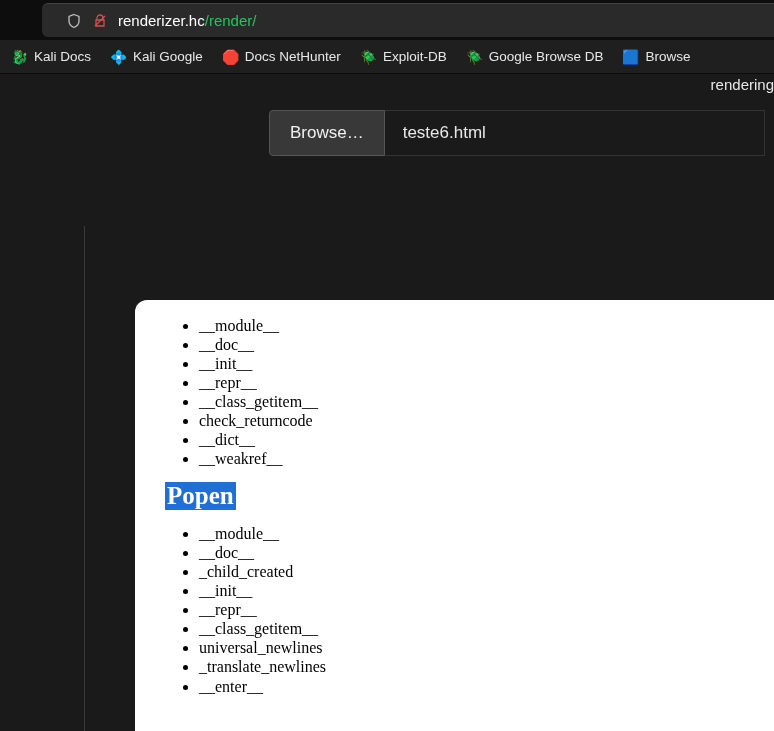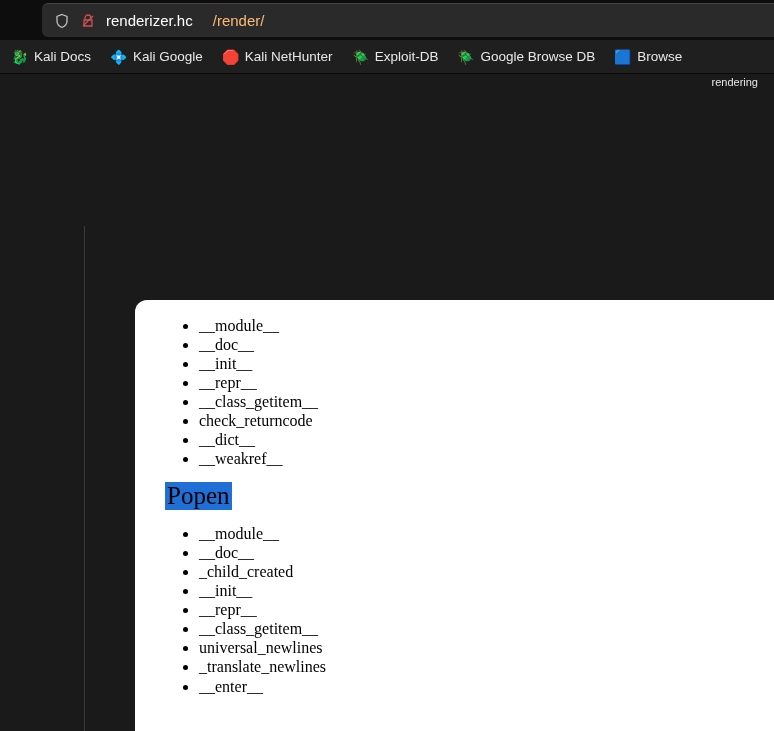--- a/index.html
+++ b/index.html
@@ -22,40 +22,39 @@
       align-items: center;
     }
     .url-bar {
       background: #2a2a2a;
       border-radius: 6px 0 0 6px;
       margin-left: 42px;
       height: 34px;
       flex: 1;
       display: flex;
       align-items: center;
-      padding: 0 12px;
+      padding: 0 24px;
       gap: 10px;
       border-top: 1px solid #444;
     }
     .shield-icon, .lock-icon {
       display: flex;
       align-items: center;
       justify-content: center;
     }
     .url-text {
       color: #c0c0c0;
       font-size: 15px;
       display: flex;
     }
     .url-domain {
       color: #ffffff;
     }
     .url-path {
-      color: #fdba74;
-      margin-left: 20px;
+      color: #22c55e;
     }
     .bookmarks-bar {
       background: #1f1f1f;
       height: 34px;
       display: flex;
       align-items: center;
       padding: 0 4px;
       gap: 4px;
       border-bottom: 1px solid #0a0a0a;
     }
@@ -77,24 +76,24 @@
       justify-content: center;
       font-size: 14px;
     }
     .page-area {
       background: #1a1a1a;
       position: relative;
       height: calc(731px - 74px);
     }
     .top-truncated-text {
       position: absolute;
-      right: 16px;
+      right: 0;
       top: 2px;
       color: #e8e8e8;
-      font-size: 11px;
+      font-size: 15px;
     }
     .upload-row {
       position: absolute;
       left: 269px;
       top: 36px;
       display: flex;
       height: 46px;
       align-items: stretch;
     }
     .browse-btn {
@@ -147,23 +146,23 @@
       margin: 0;
     }
     .content-card li {
       font-size: 16px;
       line-height: 1.19;
       color: #000;
     }
     .heading-h2 {
       display: inline-block;
       background: #1f6fd6;
-      color: #000000;
+      color: #ffffff;
       font-size: 25px;
-      font-weight: normal;
+      font-weight: bold;
       padding: 0 2px;
       margin: 14px 0 14px 6px;
     }
   </style>
 </head>
 <body>
 
 <div class="url-bar-container">
   <div class="url-bar">
     <span class="shield-icon">
@@ -188,40 +187,42 @@
   <div class="bookmark">
     <span class="bookmark-icon">🐉</span>
     <span>Kali Docs</span>
   </div>
   <div class="bookmark">
     <span class="bookmark-icon">💠</span>
     <span>Kali Google</span>
   </div>
   <div class="bookmark">
     <span class="bookmark-icon">🛑</span>
-    <span>Kali NetHunter</span>
+    <span>Docs NetHunter</span>
   </div>
   <div class="bookmark">
     <span class="bookmark-icon">🪲</span>
     <span>Exploit-DB</span>
   </div>
   <div class="bookmark">
     <span class="bookmark-icon">🪲</span>
     <span>Google Browse DB</span>
   </div>
   <div class="bookmark">
     <span class="bookmark-icon">🟦</span>
     <span>Browse</span>
   </div>
 </div>
 
 <div class="page-area">
   <div class="top-truncated-text">rendering</div>
 
   <div class="upload-row">
+    <div class="browse-btn">Browse…</div>
+    <div class="filename-box">teste6.html</div>
   </div>
 
   <div class="left-vline"></div>
 
   <div class="content-card">
     <ul>
       <li>__module__</li>
       <li>__doc__</li>
       <li>__init__</li>
       <li>__repr__</li>

